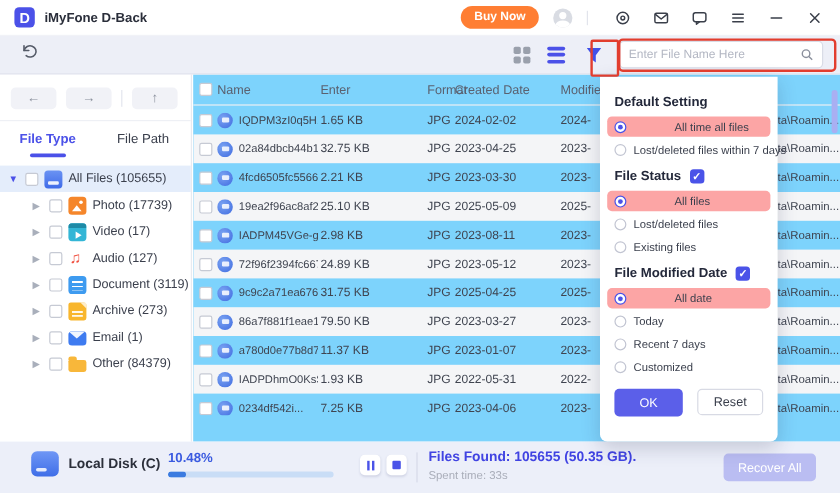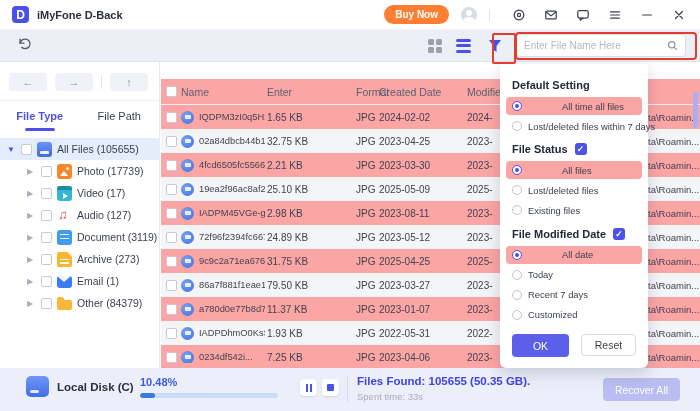--- a/index.html
+++ b/index.html
@@ -69,21 +69,21 @@
   .t-document::after { content:""; position:absolute; left:3px; right:3px; top:4px; height:8px; background:repeating-linear-gradient(#fff 0 1.5px, transparent 1.5px 4px); }
   .t-archive { background:#f8b62d; border-radius:2px; }
   .t-archive::before { content:""; position:absolute; top:0; right:0; border-left:5px solid transparent; border-top:5px solid #fff; opacity:.75; }
   .t-archive::after { content:""; position:absolute; left:3px; right:3px; bottom:3px; height:5px; background:repeating-linear-gradient(rgba(255,255,255,.9) 0 1.5px, transparent 1.5px 3.5px); }
   .t-email { background:#3e7bf0; height:12px; margin-top:1px; overflow:hidden; }
   .t-email::after { content:""; position:absolute; top:0; left:0; border-left:7.5px solid transparent; border-right:7.5px solid transparent; border-top:6px solid rgba(255,255,255,.92); }
   .t-other { background:#f8b73a; height:10px; margin-top:4px; border-radius:1px 2px 2px 2px; }
   .t-other::before { content:""; position:absolute; top:-3px; left:0; width:7px; height:3px; background:#f8b73a; border-radius:2px 2px 0 0; }
 
   
-  .table { position:absolute; left:161px; top:62px; right:0; bottom:43px; background:#fca5a5; overflow:hidden; z-index:1;margin-top:17px; }
+  .table { position:absolute; left:161px; top:62px; right:0; bottom:43px; background:#7dd3fc; overflow:hidden; z-index:1; }
   .thead { height:26px; display:flex; align-items:center; border-bottom:1px solid #eceef4; color:#5a6170; font-size:10.5px; }
   .tbody { overflow:hidden; height:258px; }
   .trow { height:24px; display:flex; align-items:center; font-size:10px; color:#3f4450; cursor:pointer; }
   .trow.gray { background:#f4f5f7; }
   .col-check { width:20px; display:flex; justify-content:center; flex-shrink:0; }
   .col-name { width:84px; display:flex; align-items:center; gap:5px; flex-shrink:0; overflow:hidden; }
   .col-name .nm { white-space:nowrap; overflow:hidden; font-size:9.3px; }
   .col-size { width:58px; padding-left:2px; flex-shrink:0; }
   .col-format { width:52px; flex-shrink:0;padding-left:33px; }
   .col-created { width:92px; padding-left:4px; flex-shrink:0; }
@@ -95,21 +95,21 @@
 
   
   .panel { position:absolute; left:500px; top:64px; width:148px; height:304px; background:#fff; z-index:10; box-shadow:0 5px 16px rgba(40,45,80,.2); border-radius:0 0 6px 6px; padding:8px 12px 0; display:flex; flex-direction:column; }
   .p-title { font-size:11px; font-weight:bold; color:#23283a; margin:7px 0 5px; display:flex; align-items:center; gap:7px; }
   .p-check { width:12px; height:12px; background:#4a53e8; border-radius:3px; color:#fff; font-size:9px; line-height:12px; text-align:center; cursor:pointer; }
   .p-opt { height:21px; display:flex; align-items:center; gap:6px; font-size:9.4px; color:#3a3f4c; border-radius:4px; padding:0 6px; margin:1px -6px; white-space:nowrap; cursor:pointer; }
   .p-opt.selected { background:#fca5a5;gap:40px; }
   .radio { width:10px; height:10px; border-radius:50%; border:1px solid #c2c5d2; background:#fff; position:relative; flex-shrink:0; }
   .radio.on { border-color:#4a53e8; }
   .radio.on::after { content:""; position:absolute; top:2px; left:2px; width:4px; height:4px; border-radius:50%; background:#4a53e8; }
-  .p-buttons { margin-top:auto; display:flex; gap:12px; padding:9px 0 11px; }
+  .p-buttons { margin-top:auto; display:flex; gap:12px; padding:9px 0 21px; }
   .btn-ok { width:58px; height:23px; background:#5b5fe9; color:#fff; border:none; border-radius:4px; font-size:10.5px; cursor:pointer; font-family:"Liberation Sans",sans-serif; }
   .btn-reset { width:56px; height:22px; background:#fff; color:#3a3f4c; border:1px solid #d8dae4; border-radius:4px; font-size:10.5px; cursor:pointer; font-family:"Liberation Sans",sans-serif; }
 
   
   .statusbar { position:absolute; left:0; right:0; bottom:0; height:43px; background:#eceff9; z-index:6; }
   .disk-icon { position:absolute; left:26px; top:8px; width:23px; height:21px; border-radius:5px; background:linear-gradient(#6f97f5,#3f6ee8); }
   .disk-icon::after { content:""; position:absolute; left:4px; bottom:4px; width:9px; height:3px; border-radius:1.5px; background:rgba(255,255,255,.85); }
   .disk-label { position:absolute; left:57px; top:13px; font-size:11.5px; font-weight:bold; color:#2b2f3a; }
   .pct { position:absolute; left:140px; top:8px; font-size:11px; font-weight:bold; color:#3b5be0; }
   .pbar { position:absolute; left:140px; top:25px; width:138px; height:5px; border-radius:3px; background:#c9ddf6; overflow:hidden; }

